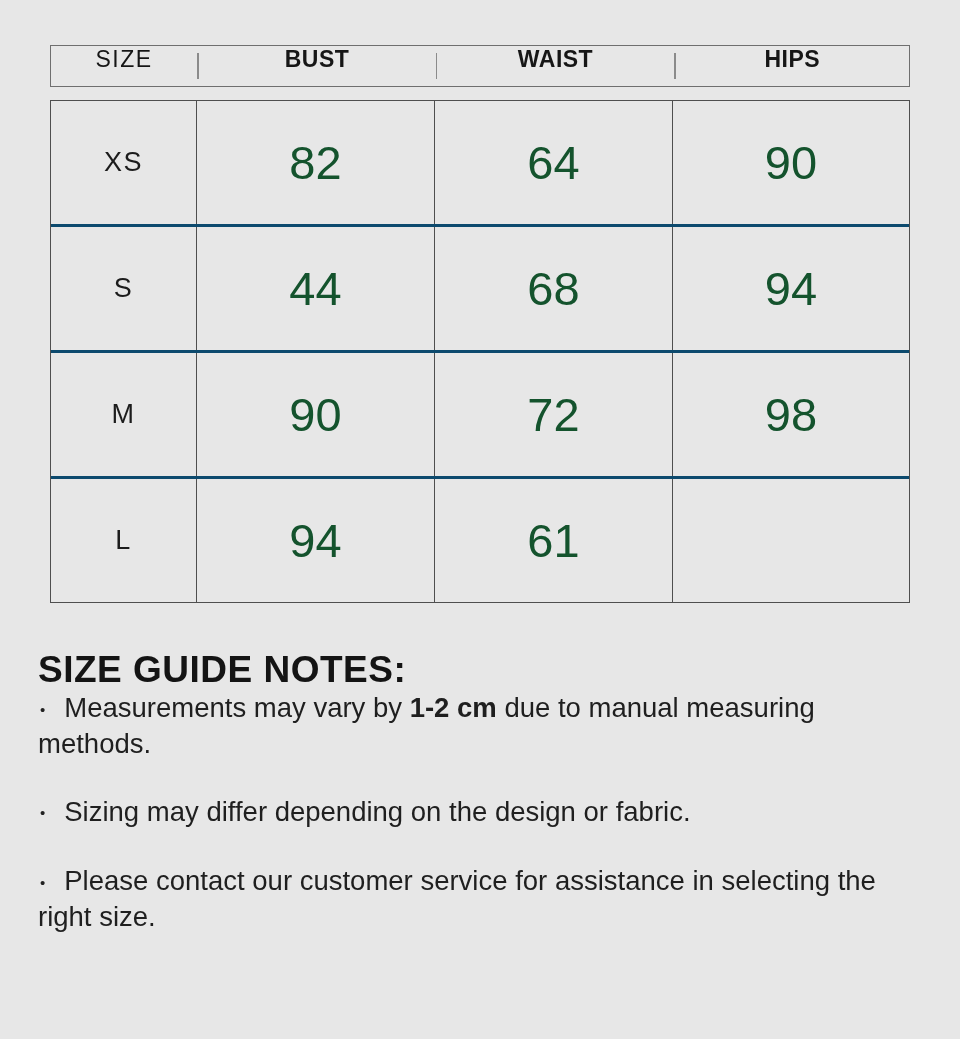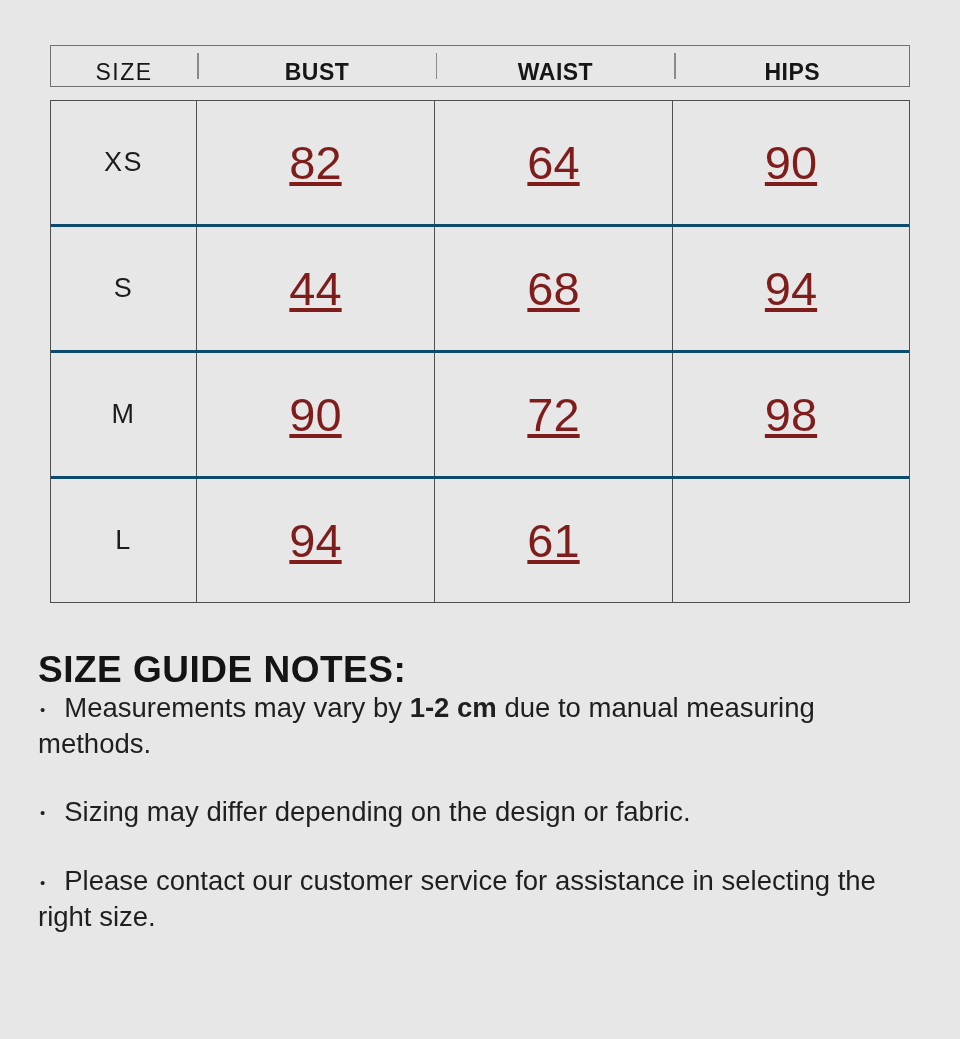--- a/index.html
+++ b/index.html
@@ -12,21 +12,21 @@
     font-family: "Liberation Sans", sans-serif;
     color: #1a1a1a;
     overflow: hidden;
   }
   
   .header-row {
     margin: 45px 50px 0 50px;
     height: 42px;
     border: 1.5px solid #6f6f6f;
     display: flex;
-    align-items: flex-end;
+    align-items: flex-start;
   }
   .hcell {
     display: flex;
     align-items: center;
     justify-content: center;
     font-size: 23px;
     font-weight: 700;
     letter-spacing: 0.5px;
     color: #161616;
   }
@@ -65,22 +65,21 @@
   .cell.col-bust { width: 238px; }
   .cell.col-waist { width: 238px; }
   .cell.col-hips { flex: 1; border-right: none; }
   .size-label {
     font-size: 27px;
     letter-spacing: 1.5px;
     color: #1c1c1c;
   }
   .value {
     font-size: 47px;
-    color: #7f1d1d;
-    text-decoration: underline;
+    color: #14532d;
   }
   
   .notes {
     margin: 46px 40px 0 38px;
     width: 882px;
   }
   .notes-title {
     font-size: 37px;
     font-weight: 700;
     letter-spacing: 0.5px;

